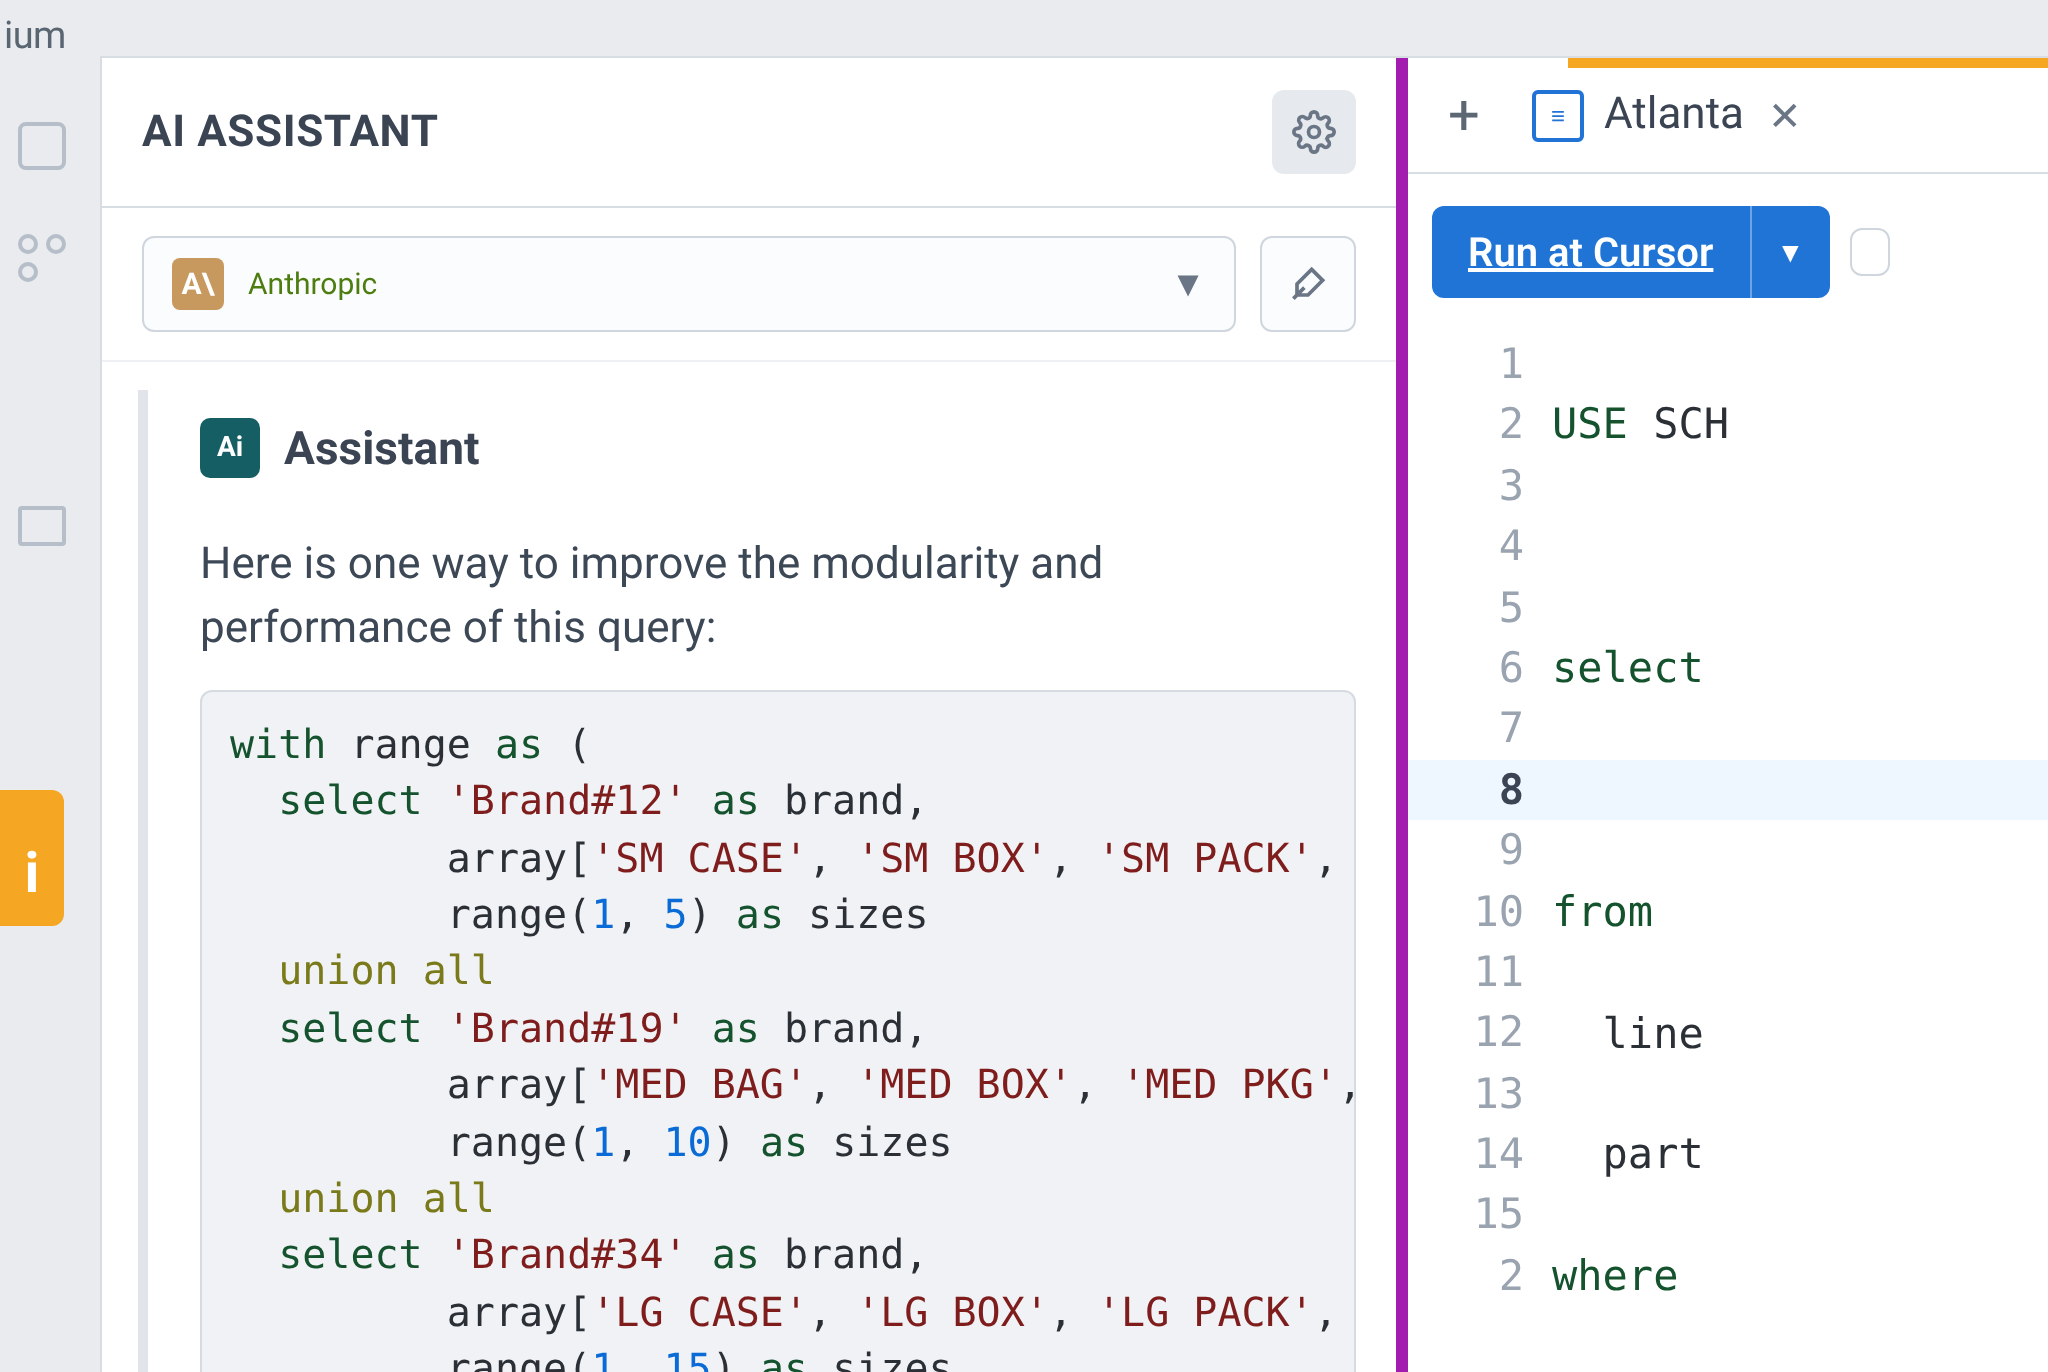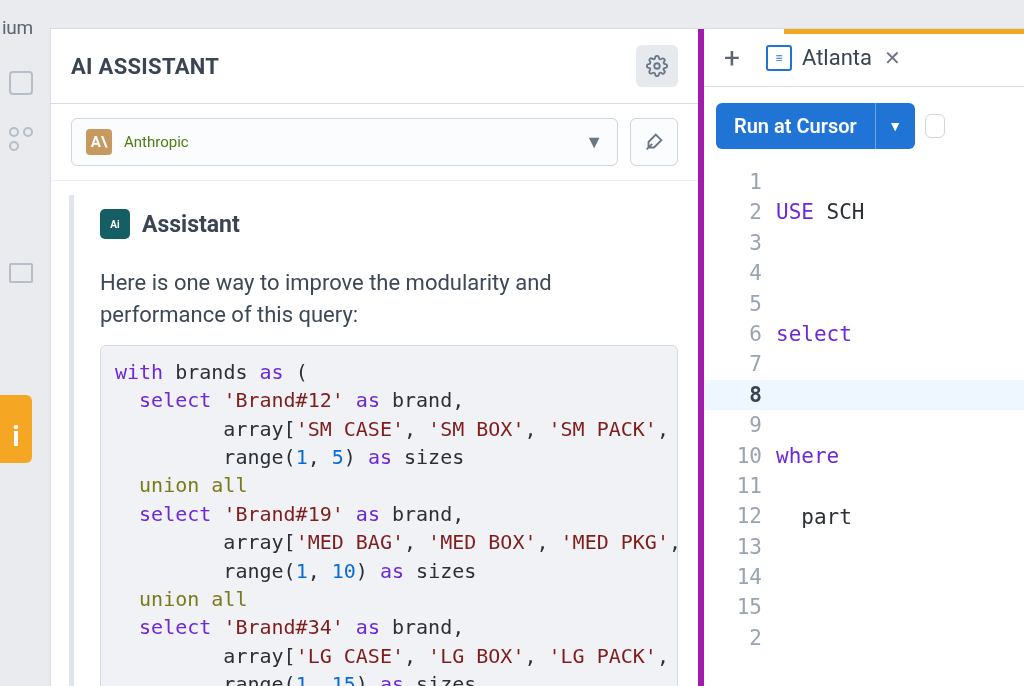--- a/index.html
+++ b/index.html
@@ -22,21 +22,20 @@
     flex-direction:column;
     align-items:center;
     gap: 32px;
   }
   .left-strip .ium {
     font-size: 19px;
     color: #5a6572;
     letter-spacing: -0.3px;
     align-self: flex-start;
     padding-left: 2px;
-    margin-top: 10px;
   }
   .left-strip .placeholder-icon {
     width: 24px; height: 24px;
     border: 2.4px solid #b5bec9;
     border-radius: 4px;
   }
   .left-strip .placeholder-circles {
     width:24px; height:24px;
     position:relative;
   }
@@ -143,21 +142,21 @@
   .chat-body {
     padding: 14px 20px 0 26px;
     border-left: 5px solid #e1e4e9;
     margin: 14px 0 0 18px;
   }
   .chat-label {
     display:flex;align-items:center;gap:12px;margin-bottom:10px;
   }
   .chat-label .ai-badge {
     width:30px;height:30px;background:#155e63;border-radius:5px;color:#fff;
-    font-size:10px;font-weight:700;display:flex;align-items:center;justify-content:center;
+    font-size:14px;font-weight:700;display:flex;align-items:center;justify-content:center;
   }
   .chat-label .who {
     font-size:23px;font-weight:700;color:#3a4453;
   }
   .chat-text {
     font-size:22px;
     color:#3d4856;
     line-height:1.45;
     margin-bottom: 14px;
     margin-top: 28px;
@@ -167,21 +166,21 @@
     border:1px solid #d6dbe2;
     border-radius:6px;
     padding: 12px 14px;
     font-family: "SFMono-Regular", ui-monospace, Menlo, Consolas, monospace;
     font-size:20px;
     line-height:1.42;
     white-space:pre;
     color:#2b2f36;
     overflow:hidden;
   }
-  .kw{color:#6d28d9;} .fn{color:#6f42c1;} .str{color:#7f1d1d;} .num{color:#0a6bd6;} .olive{color:#7a7a1a;}
+  .kw{color:#14532d;} .fn{color:#6f42c1;} .str{color:#7f1d1d;} .num{color:#0a6bd6;} .olive{color:#7a7a1a;}
   
   .editor-panel {
     flex:1; position:relative; display:flex; flex-direction:column; overflow:hidden;
   }
   .tabbar {
     height:58px;
     display:flex;align-items:center;
     border-bottom:1px solid #d8dde3;
     padding: 0 0 0 12px; gap: 8px;
     position:relative;
@@ -209,21 +208,21 @@
   .toolbar {
     display:flex;align-items:center;gap:10px;
     padding: 16px 12px;
   }
   .run-btn {
     display:flex;
   }
   .run-main {
     background:#1f74d6;color:#fff;font-size:20px;font-weight:600;
     padding: 11px 18px;border-radius:6px 0 0 6px;cursor:pointer;
-    display:flex;align-items:center;
+    display:flex;align-items:center;text-decoration:underline;
   }
   .run-drop{
     background:#1f74d6;color:#fff;width:40px;
     border-left:1px solid rgba(255,255,255,.35);
     border-radius:0 6px 6px 0;display:flex;align-items:center;justify-content:center;
     cursor:pointer;
   }
   .outline-btn {
     background:#fff;border:1px solid #cfd6de;color:#3a4453;font-size:20px;
     padding:11px 18px;border-radius:6px;cursor:pointer;
@@ -286,21 +285,21 @@
             <path d="M4 20l6-6M14 4l6 6-8 8H6v-6z"></path>
           </svg>
       </div>
     </div>
     <div class="chat-body">
       <div class="chat-label">
         <div class="ai-badge">Ai</div>
         <div class="who">Assistant</div>
       </div>
       <div class="chat-text">Here is one way to improve the modularity and performance of this query:</div>
-      <div class="code-block"><span class="kw">with</span><span> brands </span><span class="kw">as</span><span> (</span>
+      <div class="code-block"><span class="kw">with</span><span> range </span><span class="kw">as</span><span> (</span>
 <span class="kw">  select </span><span class="str">'Brand#12'</span><span class="kw"> as</span><span> brand,</span>
 <span>         array[</span><span class="str">'SM CASE'</span><span>, </span><span class="str">'SM BOX'</span><span>, </span><span class="str">'SM PACK'</span><span>,</span>
 <span>         range(</span><span class="num">1</span><span>, </span><span class="num">5</span><span>) </span><span class="kw">as</span><span> sizes</span>
 <span class="olive">  union all</span>
 <span class="kw">  select </span><span class="str">'Brand#19'</span><span class="kw"> as</span><span> brand,</span>
 <span>         array[</span><span class="str">'MED BAG'</span><span>, </span><span class="str">'MED BOX'</span><span>, </span><span class="str">'MED PKG'</span><span>,</span>
 <span>         range(</span><span class="num">1</span><span>, </span><span class="num">10</span><span>) </span><span class="kw">as</span><span> sizes</span>
 <span class="olive">  union all</span>
 <span class="kw">  select </span><span class="str">'Brand#34'</span><span class="kw"> as</span><span> brand,</span>
 <span>         array[</span><span class="str">'LG CASE'</span><span>, </span><span class="str">'LG BOX'</span><span>, </span><span class="str">'LG PACK'</span><span>,</span>
@@ -346,22 +345,24 @@
           <div>13</div>
           <div>14</div>
           <div>15</div>
           <div>2</div>
       </div>
       <div class="code">
 <div><span class="kw">USE</span><span> SCH</span></div>
 <div> </div>
 <div><span class="kw">select</span></div>
 <div><span class="fn">  sum</span><span>(l</span></div>
+<div><span class="kw">from</span></div>
+<div><span>  line</span></div>
+<div><span>  part</span></div>
 <div><span class="kw">where</span></div>
-<div><span>  part</span></div>
 <div></div>
 
 
 
 
 
 
 
       </div>
     </div>

